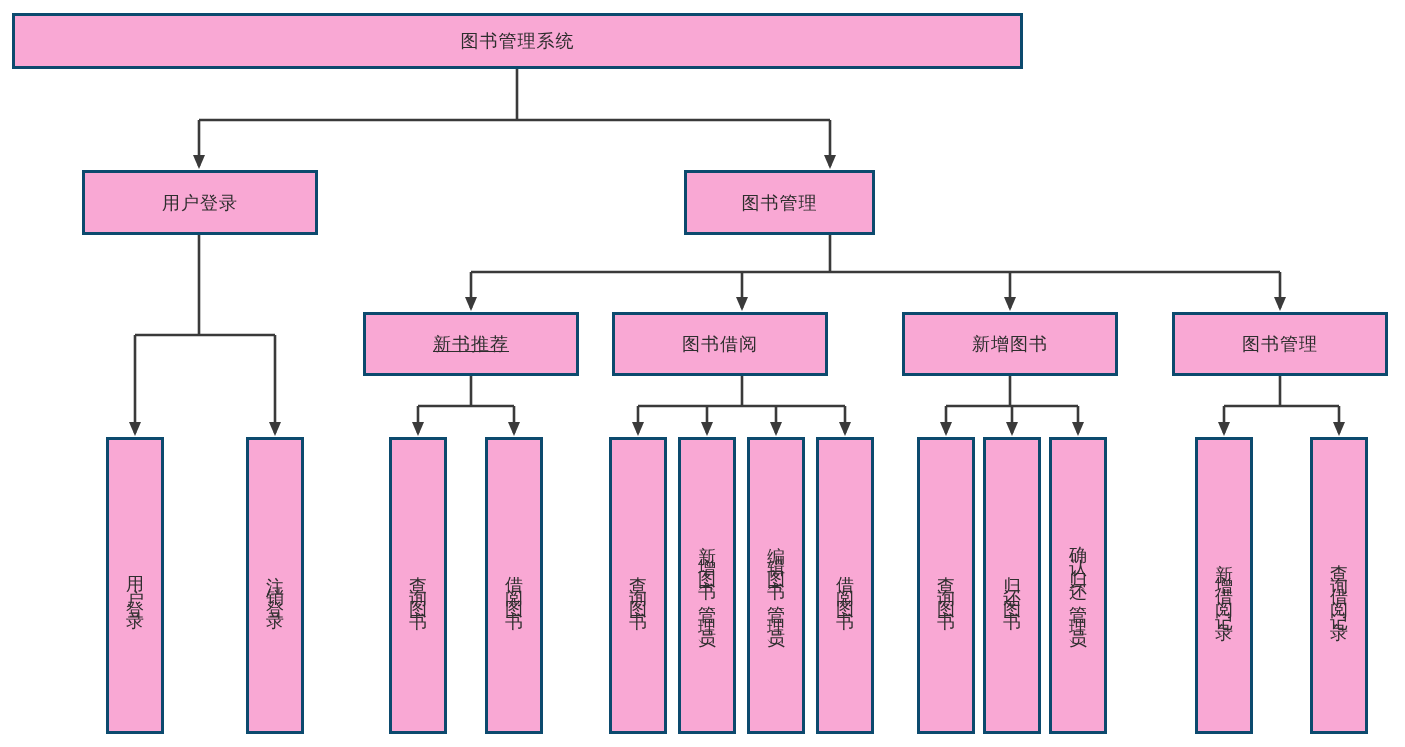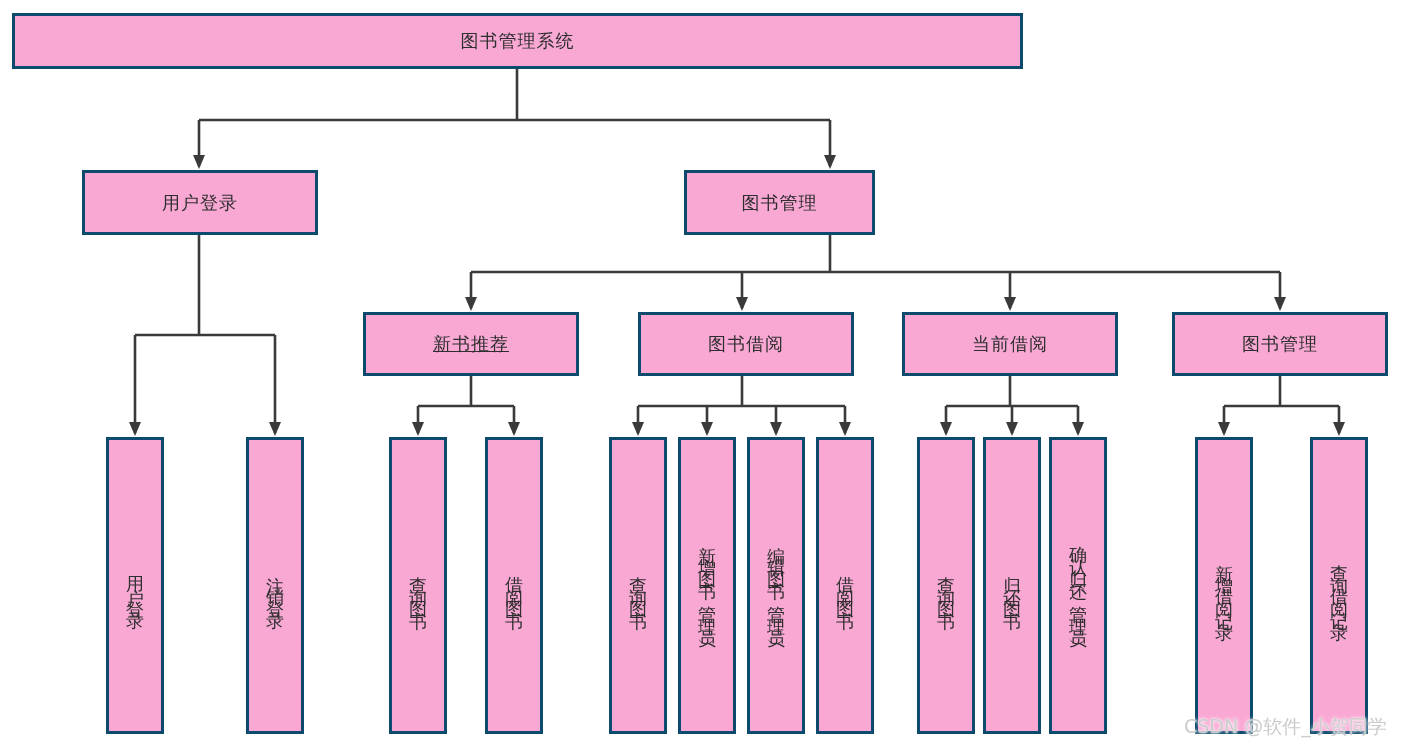--- a/index.html
+++ b/index.html
@@ -118,22 +118,22 @@
       <path d="M1339,406 V433" marker-end="url(#arrow)"></path>
     </g>
   </svg>
 
   <div class="node hbox lvl1">图书管理系统</div>
 
   <div class="node hbox lvl2" style="left:82px; width:236px;">用户登录</div>
   <div class="node hbox lvl2" style="left:684px; width:191px;">图书管理</div>
 
   <div class="node hbox lvl3" style="left:363px;text-decoration:underline;">新书推荐</div>
-  <div class="node hbox lvl3" style="left:638px;">图书借阅</div>
-  <div class="node hbox lvl3" style="left:902px;">当前借阅</div>
+  <div class="node hbox lvl3" style="left:612px;">图书借阅</div>
+  <div class="node hbox lvl3" style="left:902px;">新增图书</div>
   <div class="node hbox lvl3" style="left:1172px;">图书管理</div>
 
   <div class="node vbox" style="left:106px;">
     <span class="vtext">用户登录</span>
   </div>
   <div class="node vbox" style="left:246px;">
     <span class="vtext">注销登录</span>
   </div>
 
   <div class="node vbox" style="left:389px;">
@@ -166,15 +166,14 @@
     <span class="vtext">确认归还（管理员）</span>
   </div>
 
   <div class="node vbox" style="left:1195px;">
     <span class="vtext">新增借阅记录</span>
   </div>
   <div class="node vbox" style="left:1310px;">
     <span class="vtext">查询借阅记录</span>
   </div>
 
-  <div class="watermark">CSDN @软件_小贺同学</div>
 
 </div>
 
 </body></html>

